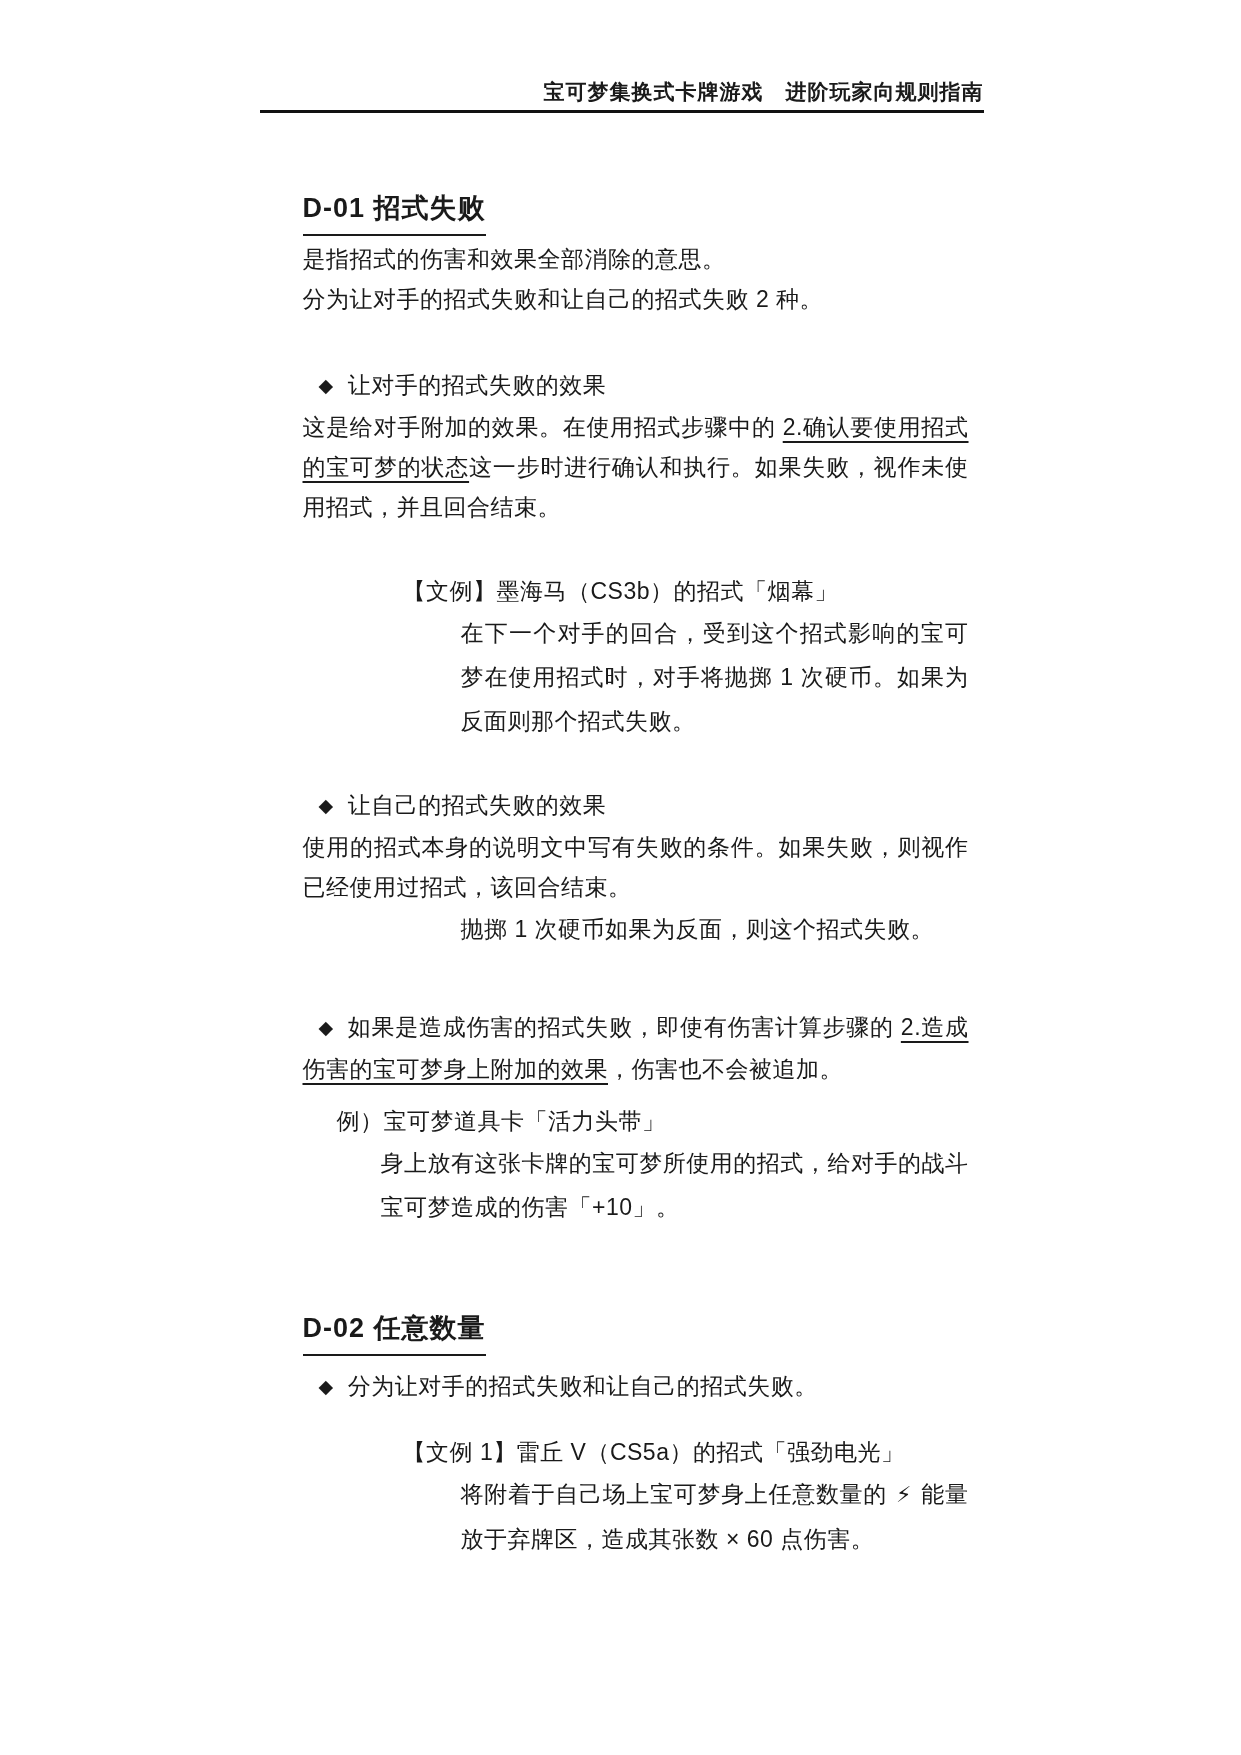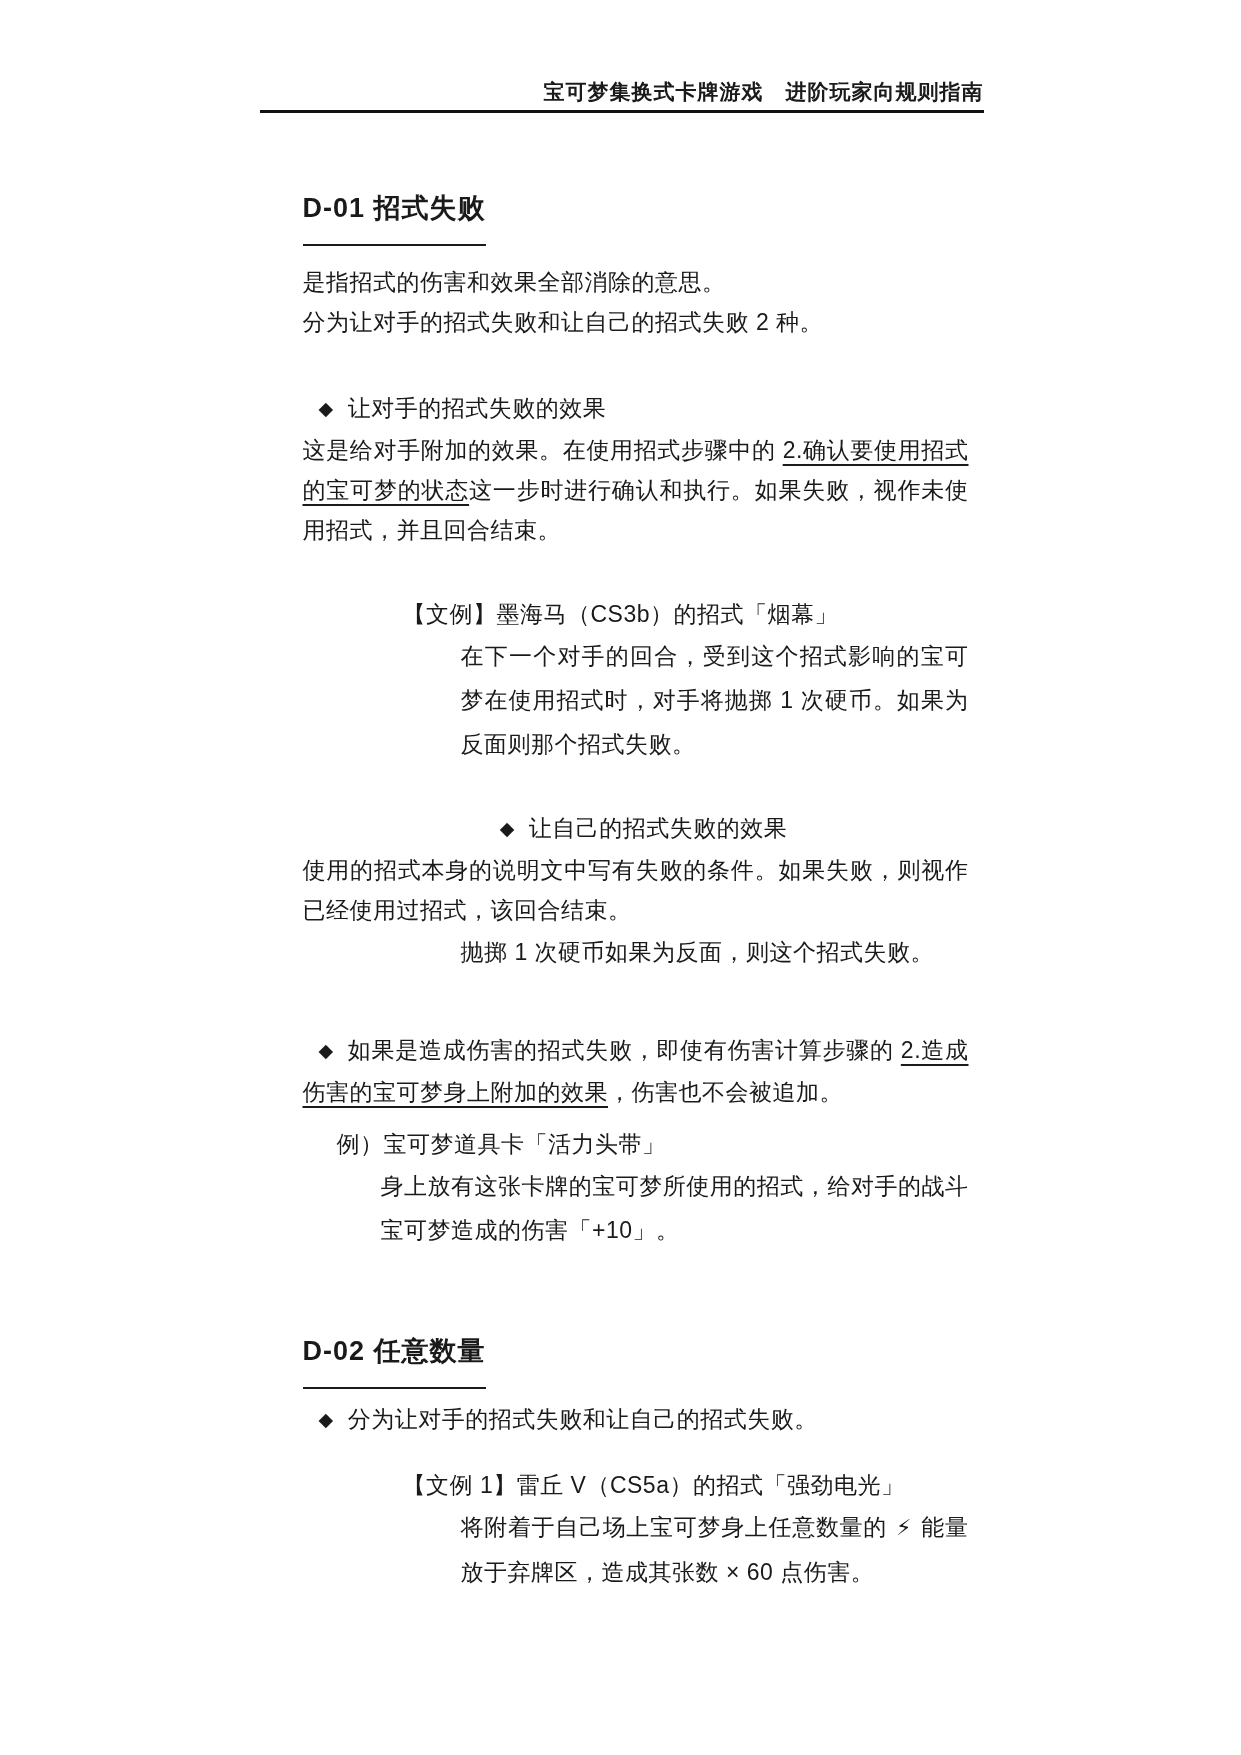--- a/index.html
+++ b/index.html
@@ -33,30 +33,30 @@
   .sec-heading{
     margin:78px 0 0 0;
     font-size:27px;
     font-weight:bold;
     line-height:34px;
     letter-spacing:1px;
   }
   .sec-heading .hu{
     display:inline-block;
     border-bottom:2px solid #1a1a1a;
-    padding-bottom:19px;
+    padding-bottom:9px;
   }
   p{margin:0;}
   .body{
     font-size:23px;
     line-height:40px;
     letter-spacing:0.5px;
   }
   .justify{text-align:justify;}
-  .intro{margin-top:16px;}
+  .intro{margin-top:3px;}
   .bullet-line{
     margin-top:46px;
     font-size:23px;
     line-height:40px;
     padding-left:16px;
     letter-spacing:0.5px;
   }
   .bullet{
     font-size:19px;
     margin-right:14px;
@@ -79,21 +79,21 @@
     line-height:40px;
     letter-spacing:0.5px;
   }
   .ex-body{
     margin-left:158px;
     font-size:23px;
     line-height:44px;
     letter-spacing:0.5px;
     text-align:justify;
   }
-  .gap42{margin-top:42px;text-align:center;}
+  .gap42{margin-top:42px;}
   .gap56{margin-top:56px;}
   .ex3-label{
     margin-left:34px;
     margin-top:12px;
     font-size:23px;
     line-height:40px;
     letter-spacing:0.5px;
   }
   .ex3-body{
     margin-left:78px;

